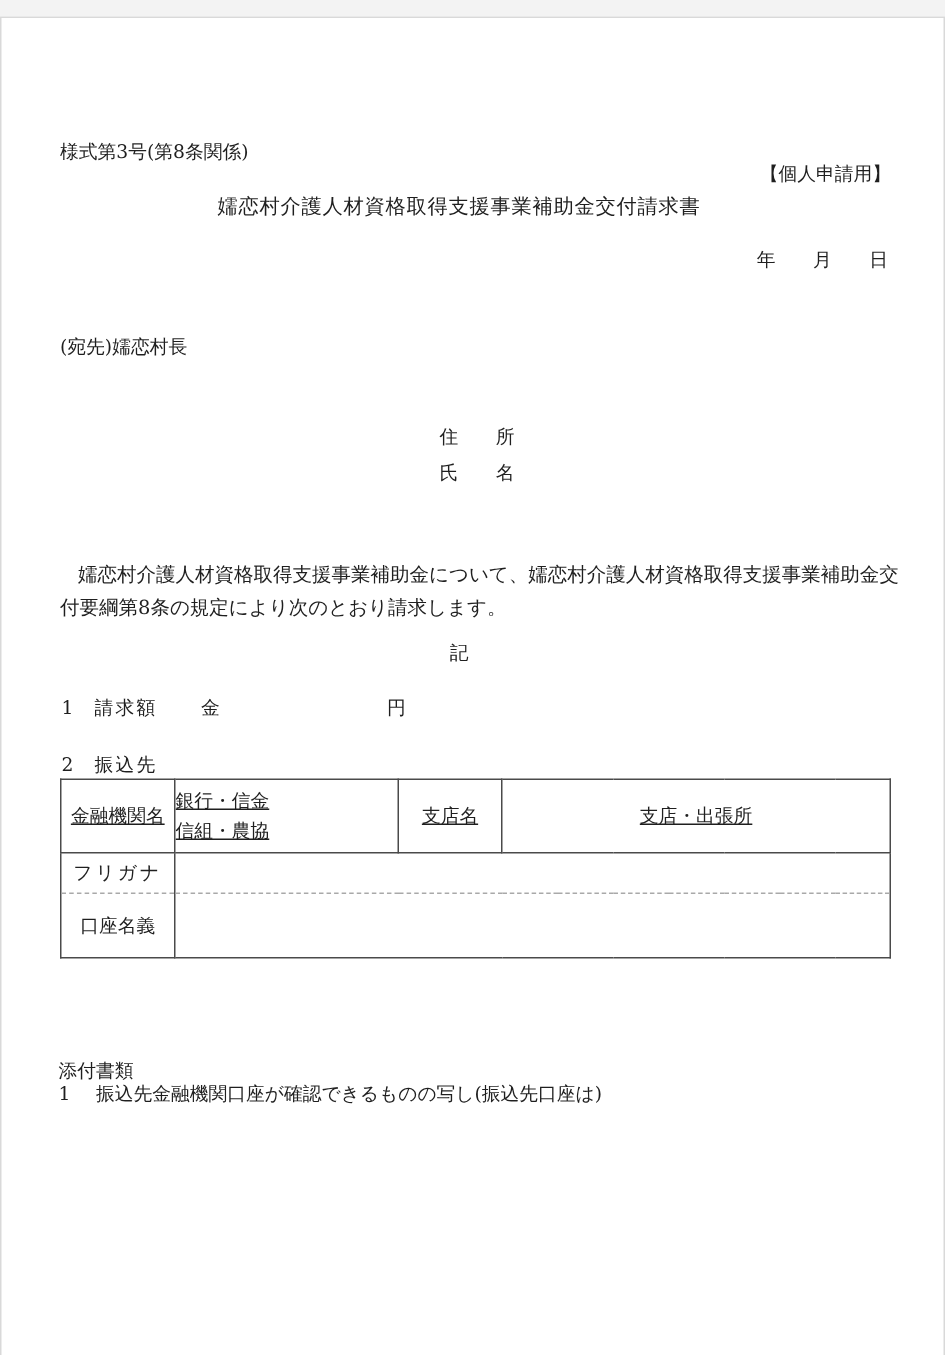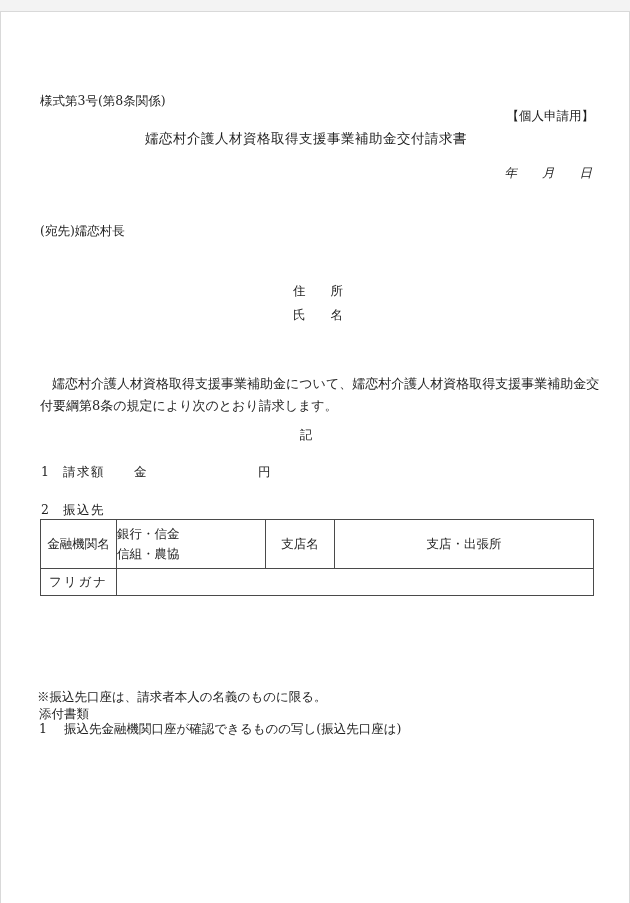--- a/index.html
+++ b/index.html
@@ -29,40 +29,40 @@
     position:absolute;left:39px;top:507px;
     width:553px;border-collapse:collapse;table-layout:fixed;
     border:1px solid #4a4a4a;
   }
   table.transfer-table td{
     border:1px solid #4a4a4a;
     padding:0;font-size:12.5px;color:#1f1f1f;
     vertical-align:middle;overflow:hidden;
   }
   col.c1{width:76px;} col.c2{width:149px;} col.c3{width:69px;} col.cd{width:37px;}
-  tr.r1{height:49px;} tr.r2{height:46px;} tr.r3{height:27px;} tr.r4{height:43px;}
+  tr.r1{height:49px;text-decoration:underline;} tr.r2{height:46px;} tr.r3{height:27px;} tr.r4{height:43px;}
   td.lbl{text-align:center;}
   td.opts{text-align:left;padding-right:8px;}
   .optline{display:block;line-height:20px;}
   td.branch{text-align:center;padding-right:7px;}
   td.digit{border-left:1px solid #c6c6c6;}
   td.digit-first{border-left:1px solid #4a4a4a;}
   tr.r3 td{border-bottom:1px dashed #a9a9a9;}
   tr.r4 td{border-top:1px dashed #a9a9a9;}
   td.furigana{letter-spacing:2px;}
 </style>
 </head>
 <body>
 
 <div class="page">
 
   <div class="txt" style="left:39px;top:81px;">様式第3号(第8条関係)</div>
   <div class="txt" style="right:35px;top:96px;">【個人申請用】</div>
   <div class="txt center-line title" style="top:118px;">嬬恋村介護人材資格取得支援事業補助金交付請求書</div>
-  <div class="txt" style="right:37px;top:153px;font-style:italic;">年　　月　　日</div>
+  <div class="txt" style="right:37px;top:153px;">年　　月　　日</div>
   <div class="txt" style="left:39px;top:211px;">(宛先)嬬恋村長</div>
 
   <div class="txt" style="left:292px;top:271px;">住　　所</div>
   <div class="txt" style="left:292px;top:295px;">氏　　名</div>
 
   <div class="txt para">嬬恋村介護人材資格取得支援事業補助金について、嬬恋村介護人材資格取得支援事業補助金交付要綱第8条の規定により次のとおり請求します。</div>
   <div class="txt center-line" style="top:415px;">記</div>
 
   <div class="txt" style="left:40px;top:452px;">1</div>
   <div class="txt ls" style="left:62px;top:452px;">請求額</div>
@@ -95,21 +95,24 @@
       </td>
       <td class="lbl">支店名</td>
       <td class="branch" colspan="7">
         <span>支店・出張所</span>
       </td>
     </tr>
     <tr class="r3">
       <td class="lbl furigana">フリガナ</td>
       <td colspan="9"></td>
     </tr>
+    <tr class="r4">
+      <td class="lbl">口座名義</td>
+      <td colspan="9"></td>
+    </tr>
   </tbody>
     </table>
 
-  <div class="txt" style="left:36px;top:677px;">※振込先口座は、請求者本人の名義のものに限る。</div>
   <div class="txt" style="left:38px;top:694px;">添付書類</div>
   <div class="txt" style="left:38px;top:709px;">1</div>
   <div class="txt" style="left:63px;top:709px;">振込先金融機関口座が確認できるものの写し(振込先口座は)</div>
 
 </div>
 
 </body></html>

